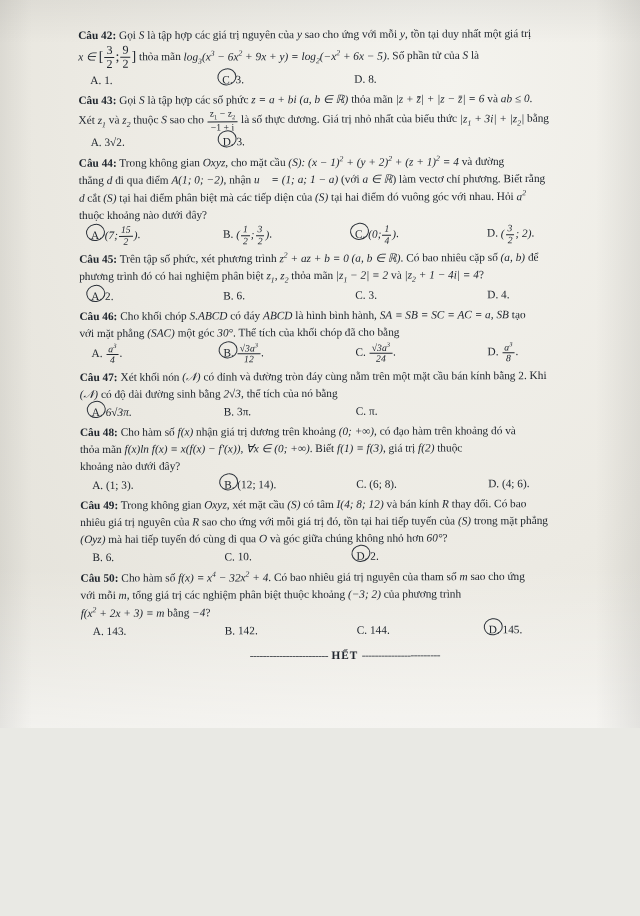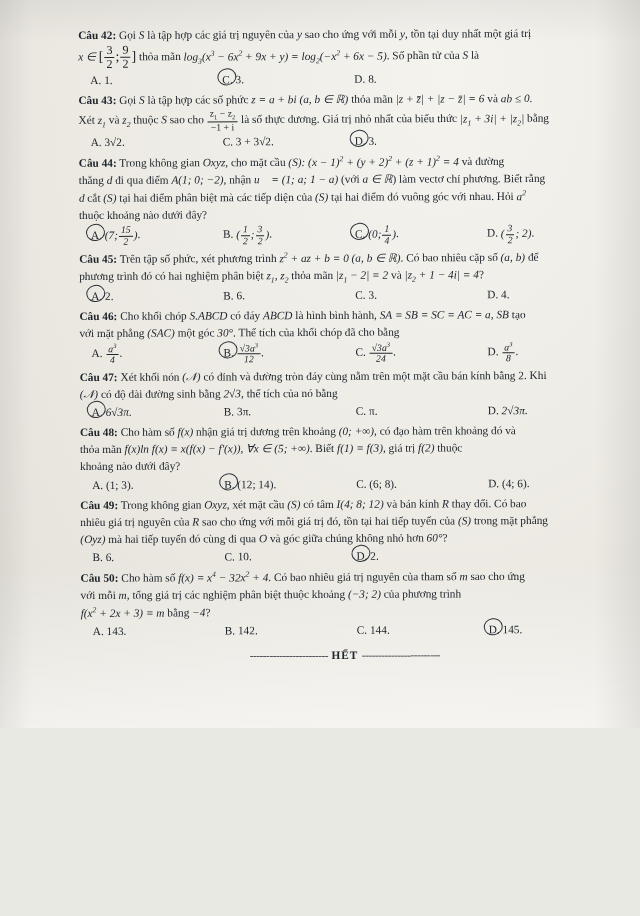--- a/index.html
+++ b/index.html
@@ -120,21 +120,20 @@
       <span class="qno">Câu 43:</span>
       Gọi <span class="it">S</span> là tập hợp các số phức <span class="math">z = a + bi (a, b ∈ ℝ)</span> thỏa mãn <span class="math">|z + z̄| + |z − z̄| = 6</span> và <span class="math">ab ≤ 0</span>.
     </div>
     <div class="indent-line">
       Xét <span class="math">z<sub>1</sub></span> và <span class="math">z<sub>2</sub></span> thuộc <span class="it">S</span> sao cho
       <span class="frac"><span class="num">z<sub>1</sub> − z<sub>2</sub></span><span class="den">−1 + i</span></span>
       là số thực dương. Giá trị nhỏ nhất của biểu thức <span class="math">|z<sub>1</sub> + 3i| + |z<sub>2</sub>|</span> bằng
     </div>
     <div class="opts">
       <div class="opt"><span class="lbl">A.</span> <span>3√2.</span></div>
-      <div class="opt"><span class="lbl">C.</span> <span>3 + 3√2.</span></div>
       <div class="opt circled"><span class="lbl">D.</span> <span>3.</span></div>
     </div>
   </div>
 
   <div class="q">
     <div class="qtext">
       <span class="qno">Câu 44:</span>
       Trong không gian <span class="math">Oxyz</span>, cho mặt cầu <span class="math">(S): (x − 1)<sup>2</sup> + (y + 2)<sup>2</sup> + (z + 1)<sup>2</sup> = 4</span> và đường
     </div>
     <div class="indent-line">
@@ -209,33 +208,30 @@
     </div>
     <div class="indent-line">
       <span class="math">(𝒩)</span> có độ dài đường sinh bằng <span class="math">2√<span class="rad">3</span></span>, thể tích của nó bằng
     </div>
     <div class="opts">
       <div class="opt circled"><span class="lbl">A.</span>
         <span class="math">6√<span class="rad">3</span>π</span>.
       </div>
       <div class="opt"><span class="lbl">B.</span> <span>3π.</span></div>
       <div class="opt"><span class="lbl">C.</span> <span>π.</span></div>
-      <div class="opt"><span class="lbl">D.</span>
-        <span class="math">2√<span class="rad">3</span>π</span>.
-      </div>
     </div>
   </div>
 
   <div class="q">
     <div class="qtext">
       <span class="qno">Câu 48:</span>
       Cho hàm số <span class="math">f(x)</span> nhận giá trị dương trên khoảng <span class="math">(0; +∞)</span>, có đạo hàm trên khoảng đó và
     </div>
     <div class="indent-line">
-      thỏa mãn <span class="math">f(x)ln f(x) = x(f(x) − f′(x)), ∀x ∈ (5; +∞)</span>. Biết <span class="math">f(1) = f(3)</span>, giá trị <span class="math">f(2)</span> thuộc
+      thỏa mãn <span class="math">f(x)ln f(x) = x(f(x) − f′(x)), ∀x ∈ (0; +∞)</span>. Biết <span class="math">f(1) = f(3)</span>, giá trị <span class="math">f(2)</span> thuộc
     </div>
     <div class="indent-line">
       khoảng nào dưới đây?
     </div>
     <div class="opts">
       <div class="opt"><span class="lbl">A.</span> <span>(1; 3).</span></div>
       <div class="opt circled"><span class="lbl">B.</span> <span>(12; 14).</span></div>
       <div class="opt"><span class="lbl">C.</span> <span>(6; 8).</span></div>
       <div class="opt"><span class="lbl">D.</span> <span>(4; 6).</span></div>
     </div>

